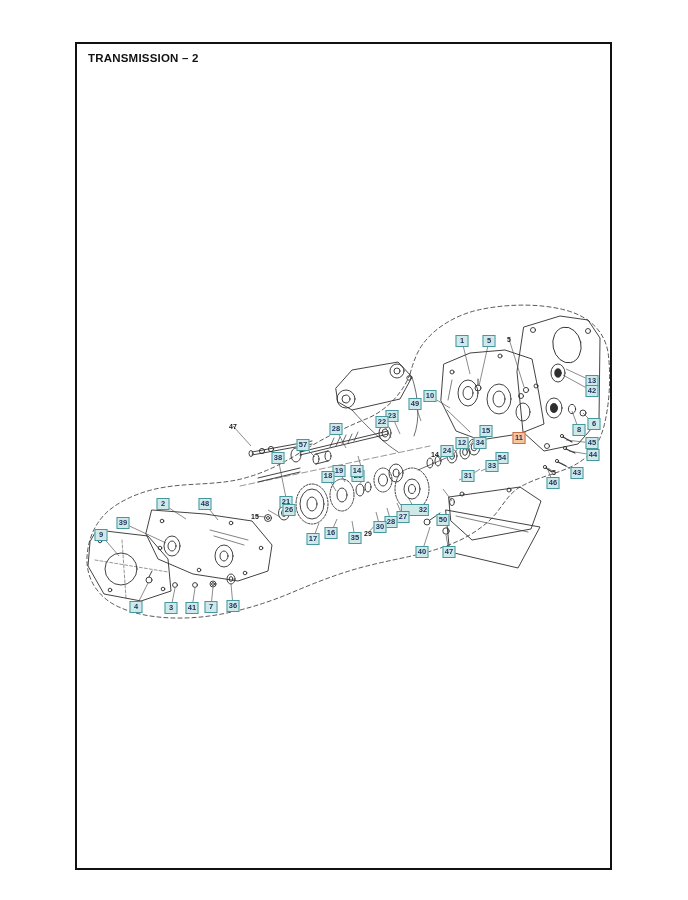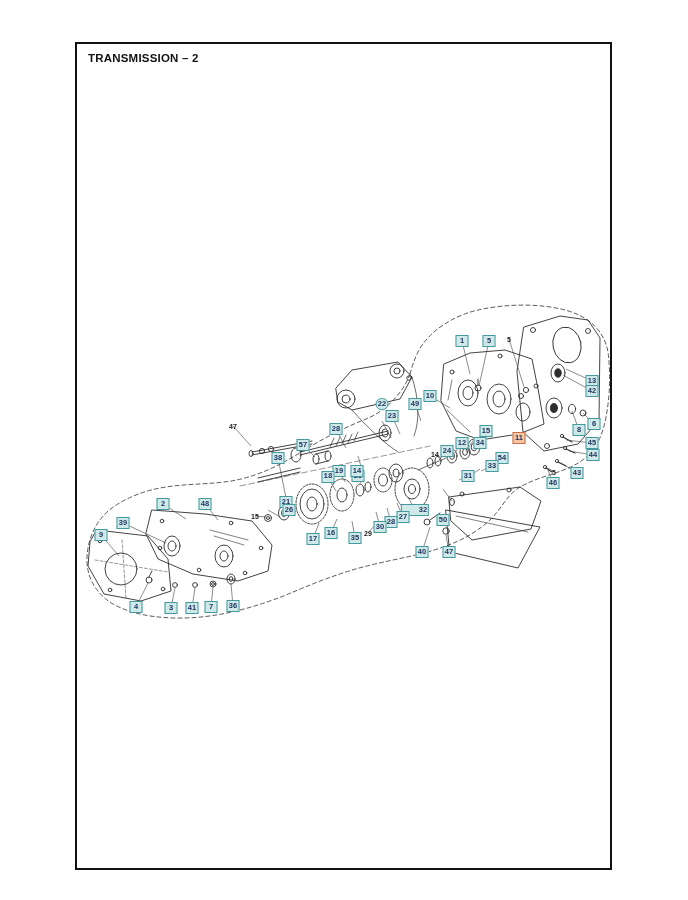--- a/index.html
+++ b/index.html
@@ -246,21 +246,21 @@
   </svg>
 
   <div class="labels" id="labels">
       <div class="callout" style="left: 462px; top: 341px;">1</div>
       <div class="callout" style="left: 489px; top: 341px;">5</div>
       <div class="callout" style="left: 592px; top: 381px;">13</div>
       <div class="callout" style="left: 592px; top: 391px;">42</div>
       <div class="callout" style="left: 430px; top: 396px;">10</div>
       <div class="callout" style="left: 415px; top: 404px;">49</div>
       <div class="callout" style="left: 392px; top: 416px;">23</div>
-      <div class="callout" style="left: 382px; top: 404px; border-radius: 6px;">22</div>
+      <div class="callout" style="left: 382px; top: 422px;">22</div>
       <div class="callout" style="left: 594px; top: 424px;">6</div>
       <div class="callout" style="left: 579px; top: 430px;">8</div>
       <div class="callout" style="left: 486px; top: 431px;">15</div>
       <div class="callout hl" style="left: 475px; top: 438px;">11</div>
       <div class="callout" style="left: 462px; top: 443px;">12</div>
       <div class="callout" style="left: 592px; top: 443px;">45</div>
       <div class="callout" style="left: 336px; top: 429px;">28</div>
       <div class="callout" style="left: 303px; top: 445px;">57</div>
       <div class="callout" style="left: 447px; top: 451px;">24</div>
       <div class="callout" style="left: 593px; top: 455px;">44</div>

